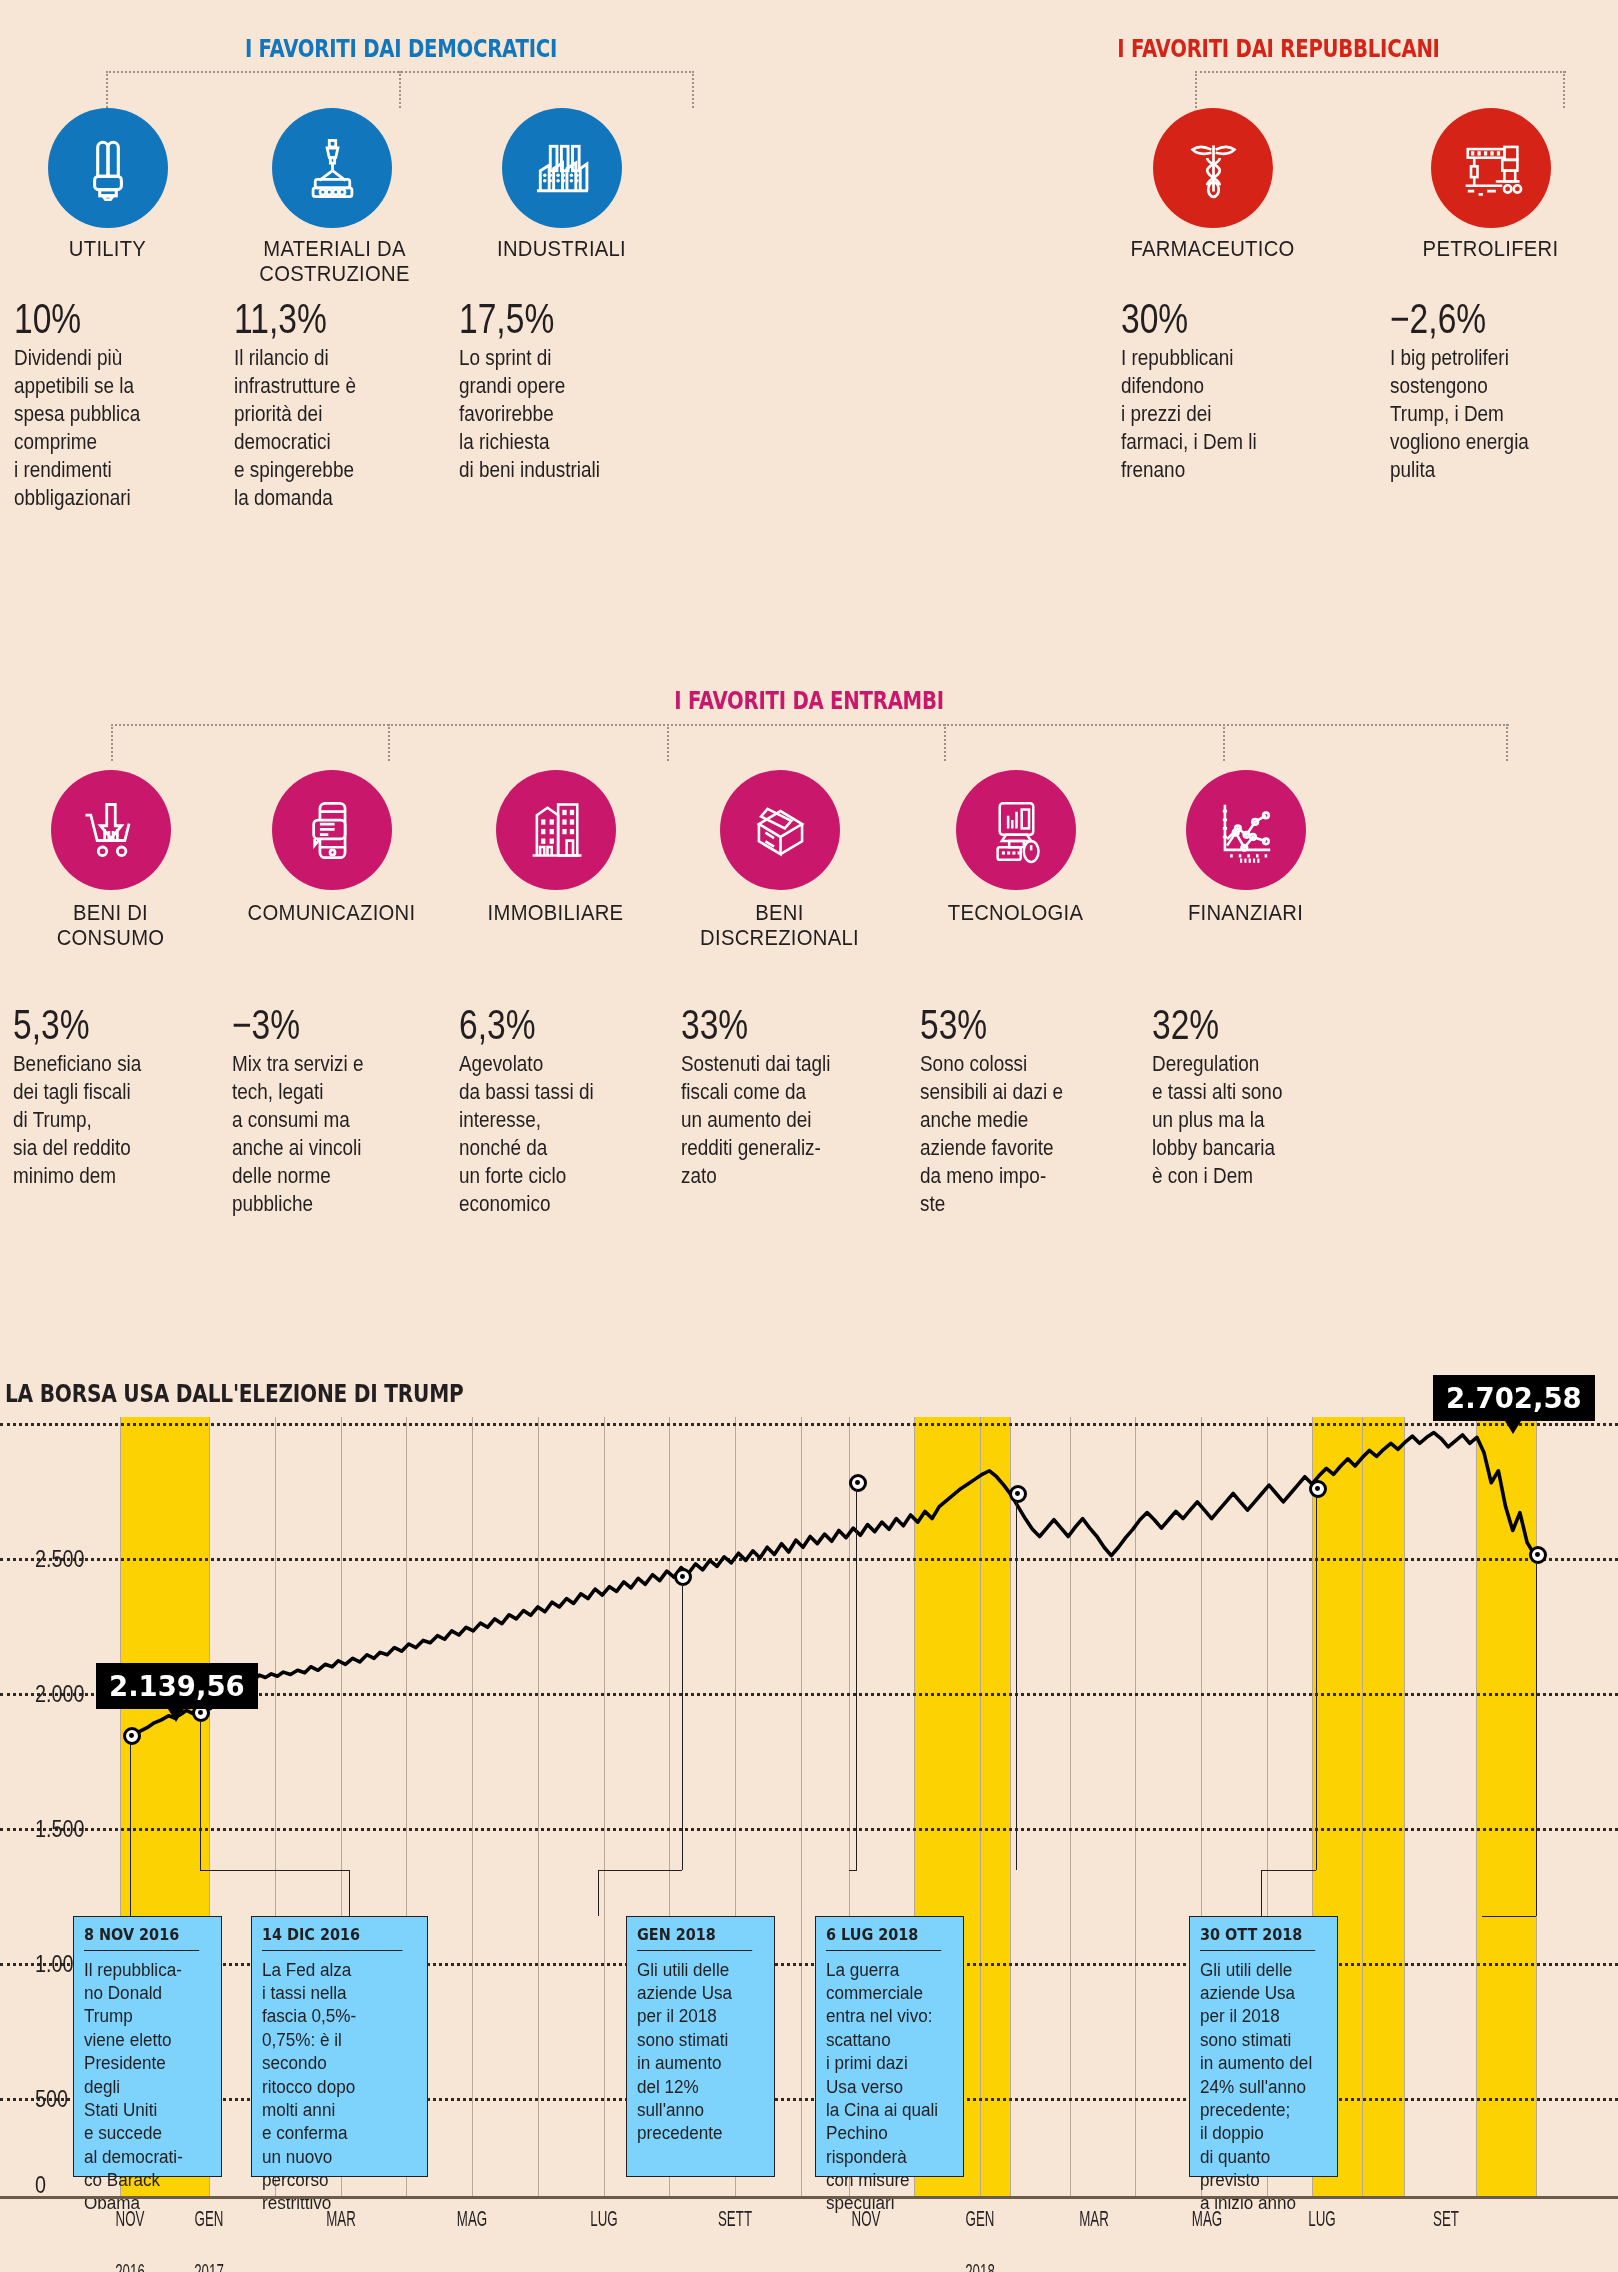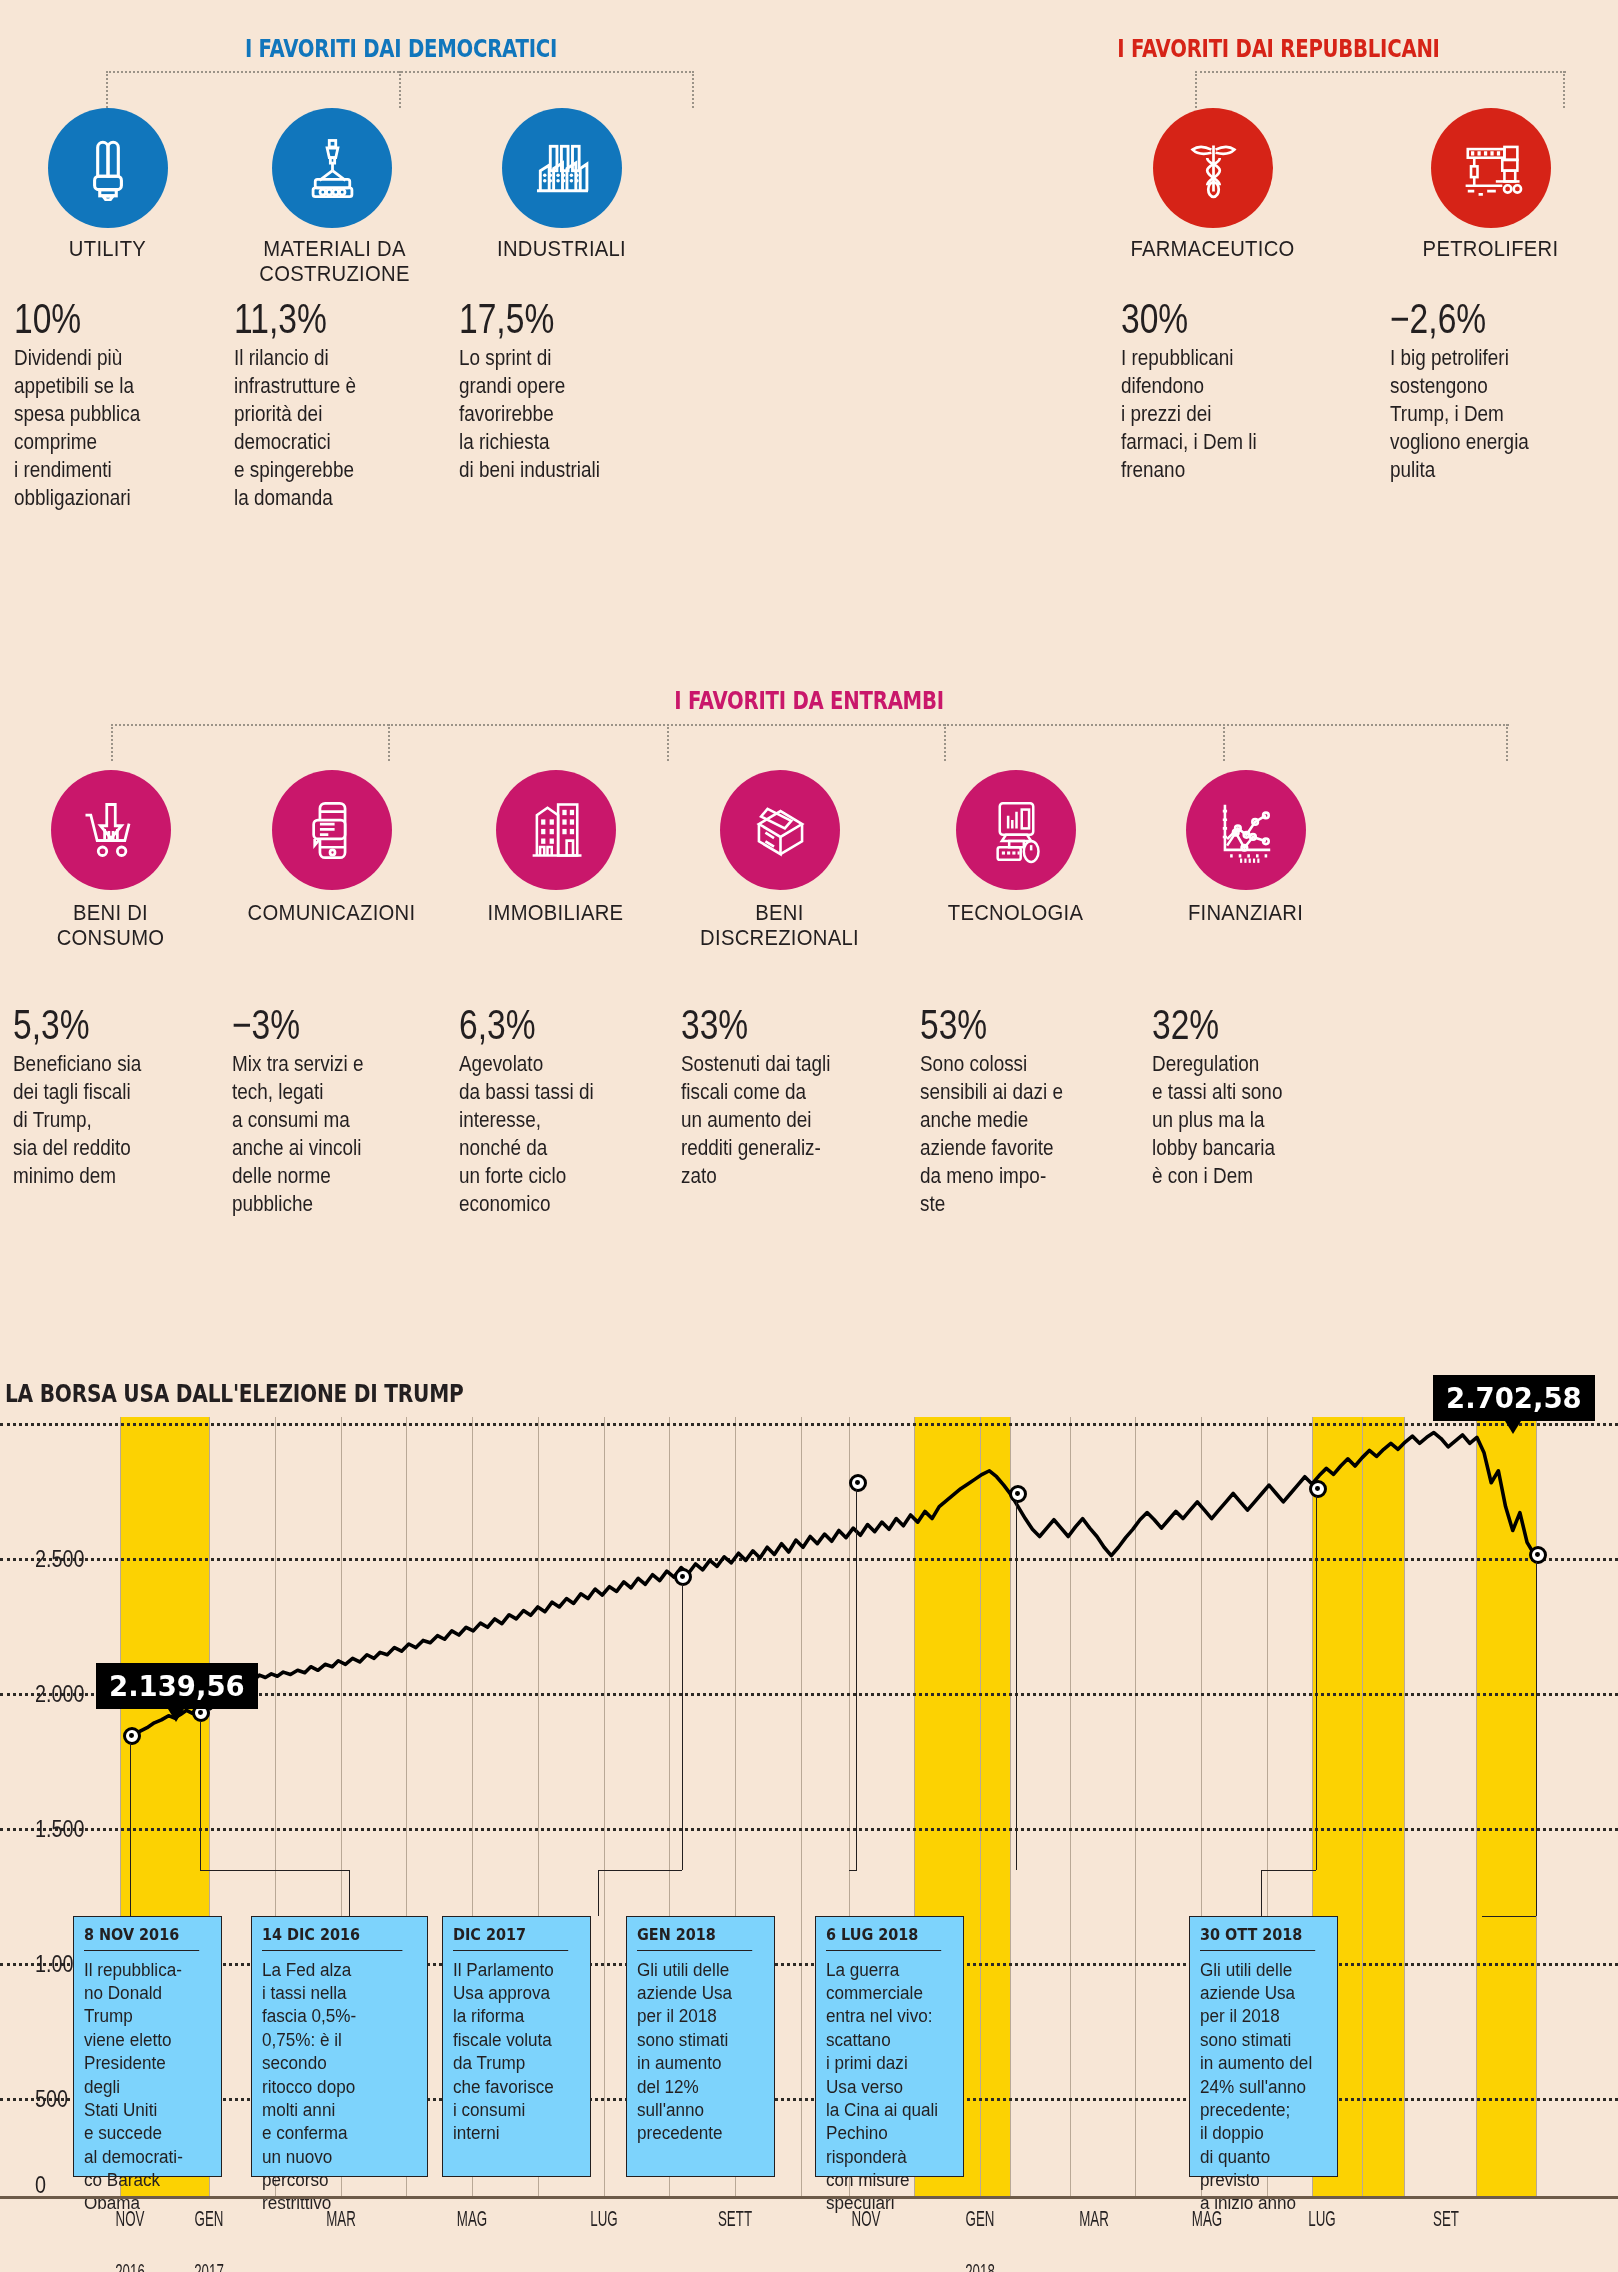--- a/index.html
+++ b/index.html
@@ -568,31 +568,20 @@
 fascia 0,5%-
 0,75%: è il
 secondo
  ritocco dopo
  molti anni
 e conferma
 un nuovo
 percorso
 restrittivo</div>
     </div>
-    <div class="note" style="left:442px;top:499px;width:149px;height:261px;">
-      <div class="ndate">DIC 2017</div>
-      <div class="ntxt">Il Parlamento
-Usa approva
-la riforma
-fiscale voluta
-da Trump
-che favorisce
-i consumi
-interni</div>
-    </div>
     <div class="note" style="left:626px;top:499px;width:149px;height:261px;">
       <div class="ndate">GEN 2018</div>
       <div class="ntxt">Gli utili delle
 aziende Usa
 per il 2018
 sono stimati
 in aumento
 del 12%
 sull'anno
 precedente</div>

